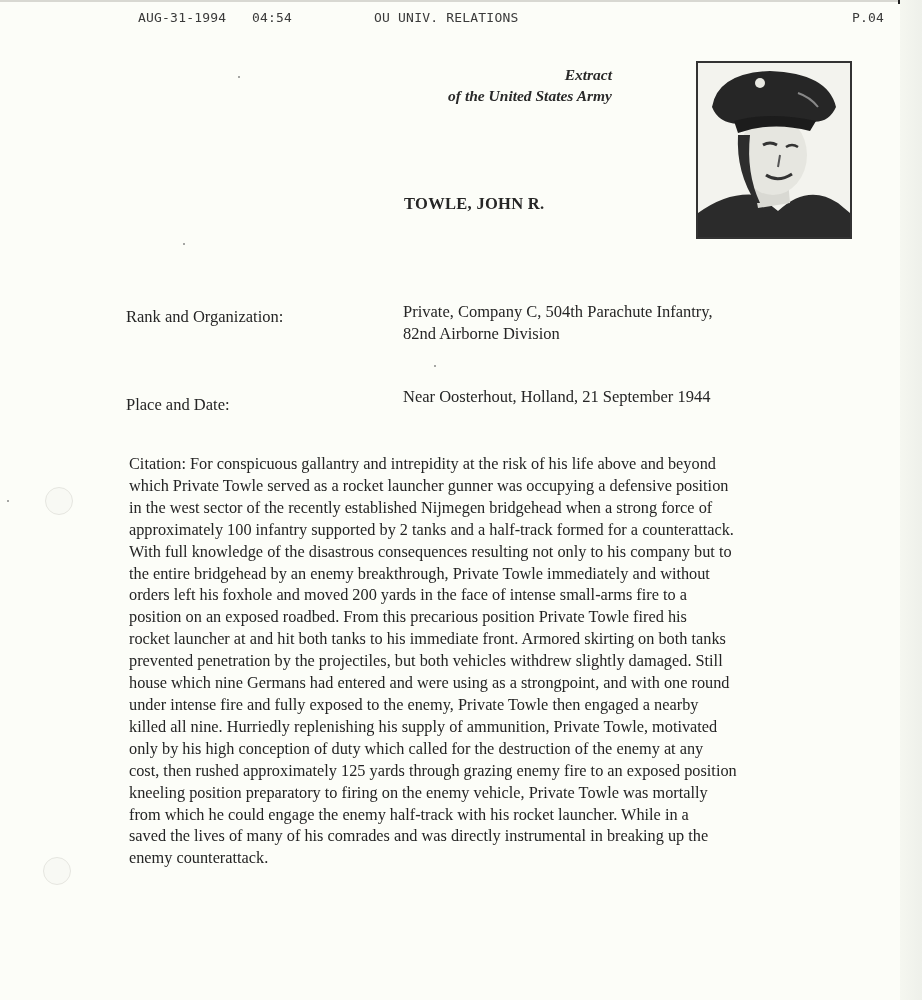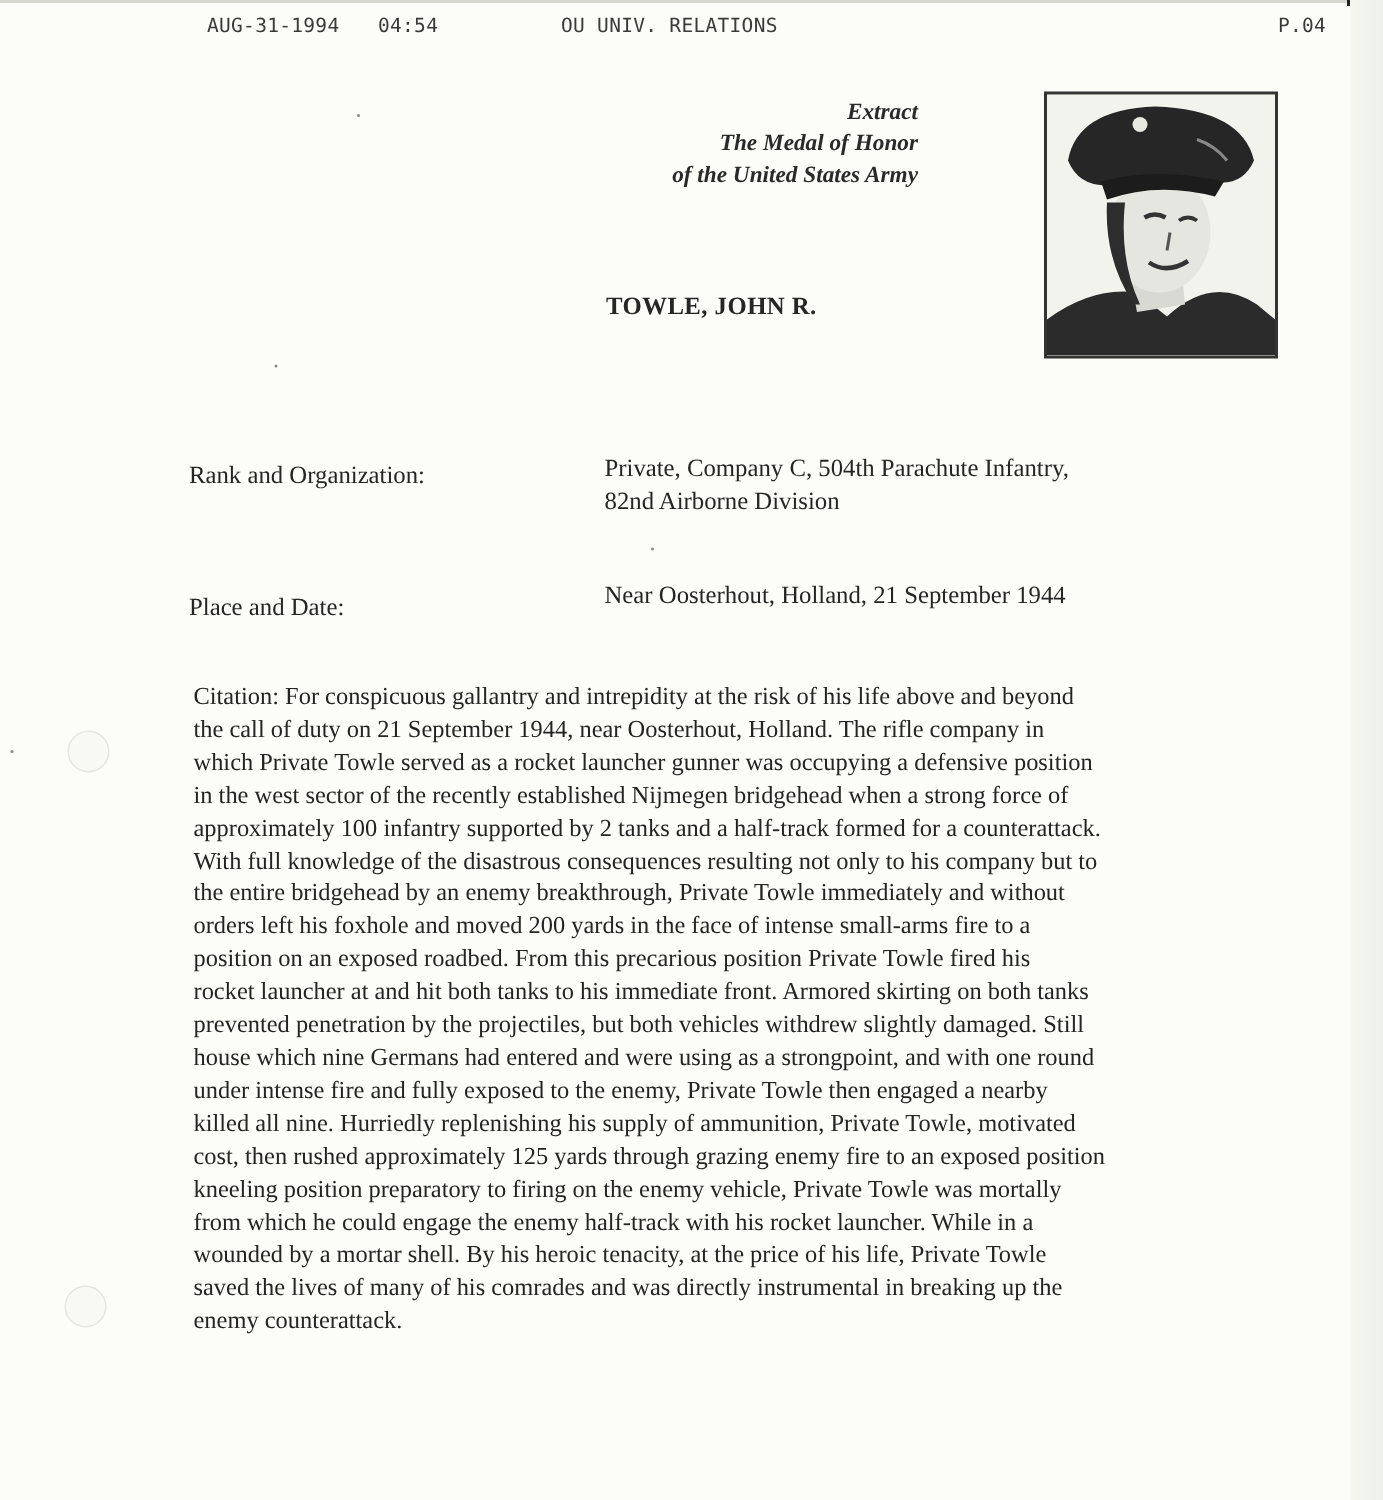--- a/index.html
+++ b/index.html
@@ -81,21 +81,20 @@
 
 <div class="fax-header">
   <span class="fh-date">AUG-31-1994</span>
   <span class="fh-time">04:54</span>
   <span class="fh-org">OU UNIV. RELATIONS</span>
   <span class="fh-page">P.04</span>
 </div>
 
 <div class="title-block">
   <div>Extract</div>
-  <div>The Medal of Honor</div>
   <div>of the United States Army</div>
 </div>
 
 <div class="name">TOWLE, JOHN R.</div>
 
 <div class="portrait">
   <svg width="152" height="174" viewBox="0 0 152 174">
     <rect x="0" y="0" width="152" height="174" fill="#f3f3ee"></rect>
 
     <path d="M0,174 L0,150 Q30,128 60,132 L80,148 Q110,120 140,140 L152,150 L152,174 Z" fill="#2b2b2b"></path>
@@ -124,37 +123,36 @@
 <div class="field-value fv-rank">
   <div>Private, Company C, 504th Parachute Infantry,</div>
   <div>82nd Airborne Division</div>
 </div>
 
 <div class="field-label fl-place">Place and Date:</div>
 <div class="field-value fv-place">Near Oosterhout, Holland, 21 September 1944</div>
 
 <div class="citation">
   <span class="line">Citation:  For conspicuous gallantry and intrepidity at the risk of his life above and beyond</span>
-  <span class="line">the call of duty on 21 September 1944, near Oosterhout, Holland.  The rifle company in</span>
   <span class="line">which Private Towle served as a rocket launcher gunner was occupying a defensive position</span>
   <span class="line">in the west sector of the recently established Nijmegen bridgehead when a strong force of</span>
   <span class="line">approximately 100 infantry supported by 2 tanks and a half-track formed for a counterattack.</span>
   <span class="line">With full knowledge of the disastrous consequences resulting not only to his company but to</span>
   <span class="line">the entire bridgehead by an enemy breakthrough, Private Towle immediately and without</span>
   <span class="line">orders left his foxhole and moved 200 yards in the face of intense small-arms fire to a</span>
   <span class="line">position on an exposed roadbed.  From this precarious position Private Towle fired his</span>
   <span class="line">rocket launcher at and hit both tanks to his immediate front.  Armored skirting on both tanks</span>
   <span class="line">prevented penetration by the projectiles, but both vehicles withdrew slightly damaged.  Still</span>
   <span class="line">house which nine Germans had entered and were using as a strongpoint, and with one round</span>
   <span class="line">under intense fire and fully exposed to the enemy, Private Towle then engaged a nearby</span>
   <span class="line">killed all nine.  Hurriedly replenishing his supply of ammunition, Private Towle, motivated</span>
+  <span class="line">only by his high conception of duty which called for the destruction of the enemy at any</span>
   <span class="line">cost, then rushed approximately 125 yards through grazing enemy fire to an exposed position</span>
   <span class="line">kneeling position preparatory to firing on the enemy vehicle, Private Towle was mortally</span>
   <span class="line">from which he could engage the enemy half-track with his rocket launcher.  While in a</span>
-  <span class="line">wounded by a mortar shell.  By his heroic tenacity, at the price of his life, Private Towle</span>
   <span class="line">saved the lives of many of his comrades and was directly instrumental in breaking up the</span>
   <span class="line">enemy counterattack.</span>
 </div>
 
 <div class="punch punch-1"></div>
 <div class="punch punch-2"></div>
 <div class="speck" style="left:238px;top:76px;"></div>
 <div class="speck" style="left:183px;top:243px;"></div>
 <div class="speck" style="left:434px;top:365px;"></div>
 <div class="speck" style="left:7px;top:500px;"></div>

